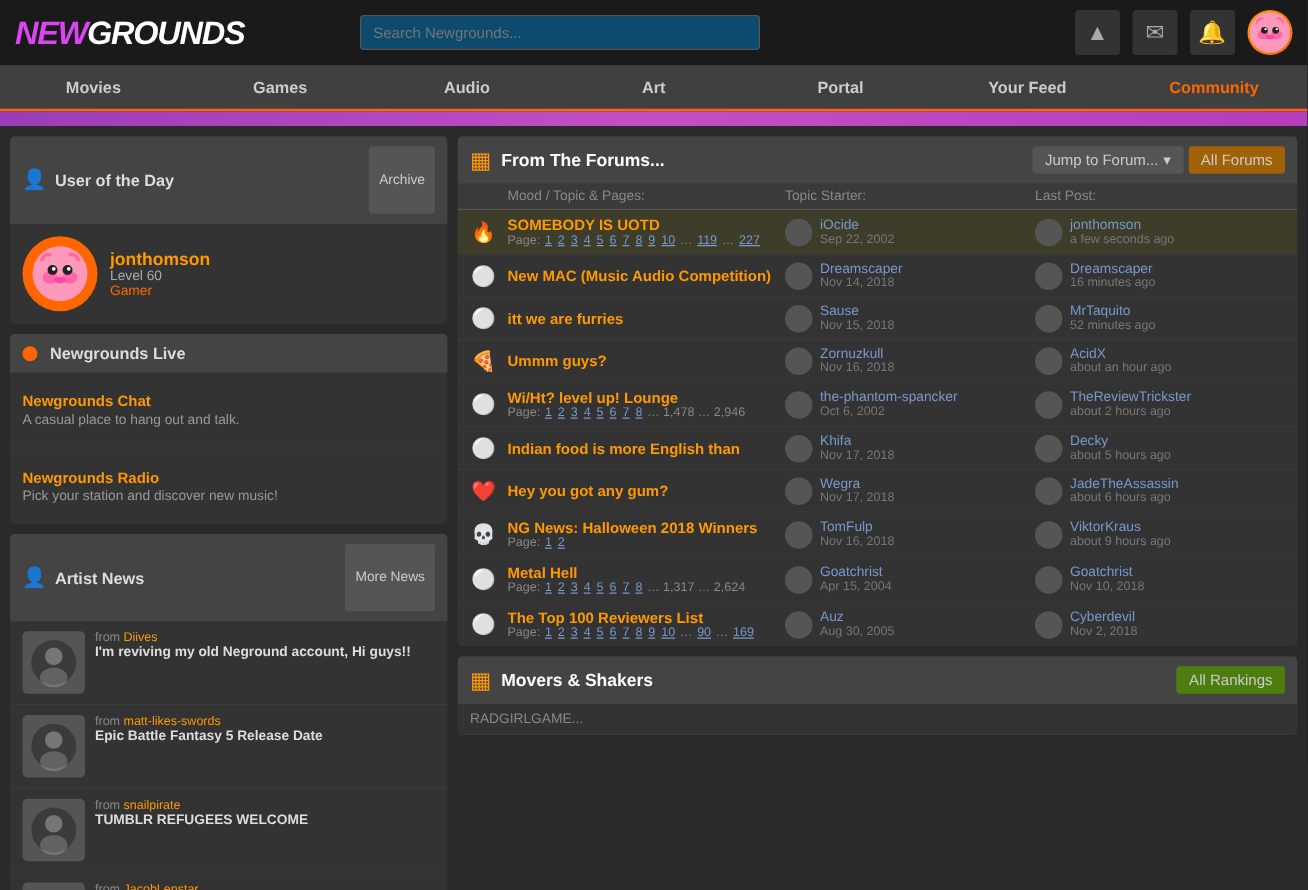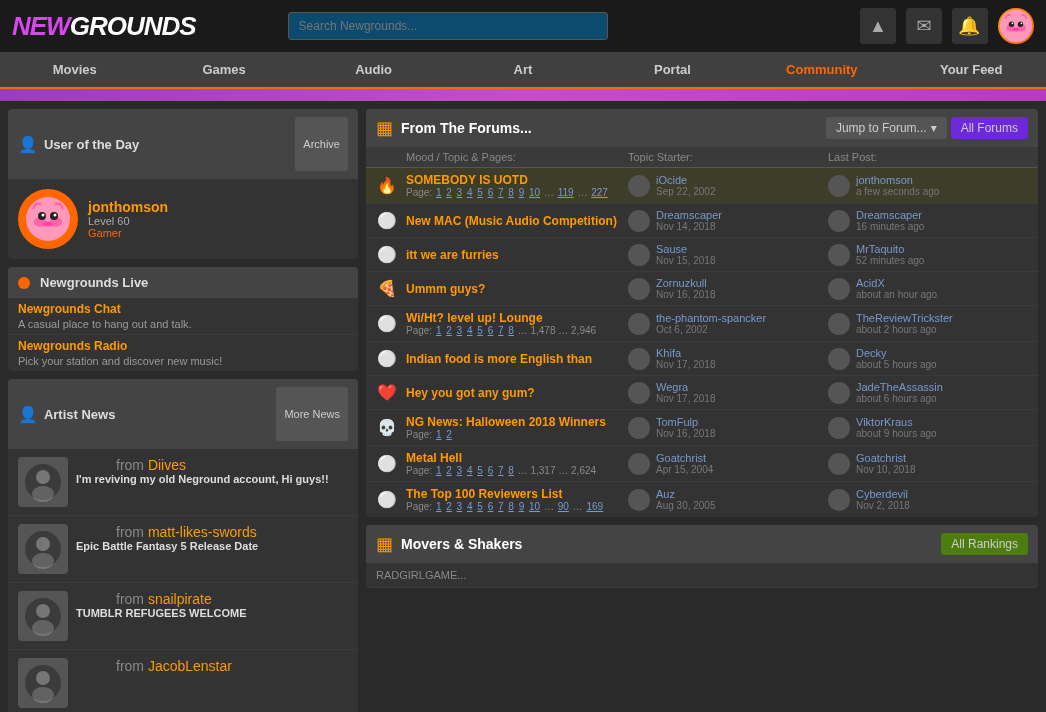--- a/index.html
+++ b/index.html
@@ -39,44 +39,44 @@
     
     #uotd .user-info { display: flex; align-items: center; gap: 10px; padding: 10px; }
     #uotd .user-avatar { width: 60px; height: 60px; border-radius: 50%; background: #ff6600; display: flex; align-items: center; justify-content: center; overflow: hidden; }
     #uotd .user-avatar svg { width: 50px; height: 50px; }
     #uotd .user-name { color: #ff9900; font-weight: bold; font-size: 14px; }
     #uotd .user-level { color: #aaa; font-size: 11px; }
     #uotd .user-type { color: #ff6600; font-size: 11px; }
 
     
     #live .live-icon { width: 12px; height: 12px; background: #ff6600; border-radius: 50%; display: inline-block; margin-right: 4px; }
-    .live-item { padding: 4px 10px; border-bottom: 1px solid #3a3a3a; }
+    .live-item { padding: 16px 10px; border-bottom: 1px solid #3a3a3a; }
     .live-item:last-child { border-bottom: none; }
     .live-item .title { color: #ff9900; font-weight: bold; font-size: 12px; cursor: pointer; }
     .live-item .desc { color: #999; font-size: 11px; margin-top: 2px; }
 
     
     #news .news-item { display: flex; gap: 8px; padding: 8px 10px; border-bottom: 1px solid #3a3a3a; align-items: flex-start; }
     #news .news-item:last-child { border-bottom: none; }
     #news .news-avatar { width: 50px; height: 50px; border-radius: 4px; background: #555; flex-shrink: 0; display: flex; align-items: center; justify-content: center; color: #888; font-size: 10px; overflow: hidden; }
-    #news .news-from { font-size: 14px; color: #888; margin-left: 40px; }
+    #news .news-from { font-size: 10px; color: #888; }
     #news .news-from span { color: #ff9900; }
     #news .news-text { color: #ddd; font-size: 11px; font-weight: bold; }
 
     
     #content { flex: 1; display: flex; flex-direction: column; gap: 8px; }
 
     
     #forums { background: #333; border-radius: 4px; overflow: hidden; }
     #forums .forums-header { background: #444; padding: 8px 10px; display: flex; align-items: center; gap: 8px; }
     #forums .forums-header .title { color: #fff; font-weight: bold; font-size: 14px; }
     #forums .forums-header .icon { color: #ff9900; font-size: 18px; }
     #forums .forums-header .btn-group { margin-left: auto; display: flex; gap: 4px; }
     #forums .forums-header .btn-jump { background: #555; color: #ccc; border: none; border-radius: 3px; padding: 4px 10px; cursor: pointer; font-size: 12px; display: flex; align-items: center; gap: 4px; }
-    #forums .forums-header .btn-all { background: #6d28d9; color: #ccc; border: none; border-radius: 3px; padding: 4px 10px; cursor: pointer; font-size: 12px; }
+    #forums .forums-header .btn-all { background: #a16207; color: #ccc; border: none; border-radius: 3px; padding: 4px 10px; cursor: pointer; font-size: 12px; }
 
     #forums .col-headers { display: grid; grid-template-columns: 30px 1fr 200px 200px; padding: 4px 10px; background: #3a3a3a; color: #888; font-size: 11px; border-bottom: 1px solid #555; }
     .forum-row { display: grid; grid-template-columns: 30px 1fr 200px 200px; padding: 5px 10px; border-bottom: 1px solid #3a3a3a; align-items: center; }
     .forum-row:last-child { border-bottom: none; }
     .forum-mood { width: 22px; height: 22px; border-radius: 50%; display: flex; align-items: center; justify-content: center; font-size: 14px; flex-shrink: 0; }
     .forum-topic { }
     .forum-topic .topic-title { color: #ff9900; font-weight: bold; font-size: 12px; cursor: pointer; }
     .forum-starter { display: flex; align-items: center; gap: 6px; }
     .forum-starter .mini-av { width: 22px; height: 22px; border-radius: 50%; background: #555; flex-shrink: 0; display: flex; align-items: center; justify-content: center; font-size: 9px; color: #aaa; }
     .forum-starter .s-info .s-name { color: #7799cc; font-size: 11px; }
@@ -144,22 +144,22 @@
     </div>
   </div>
 </div>
 
 <nav id="nav">
   <div class="nav-item">Movies</div>
   <div class="nav-item">Games</div>
   <div class="nav-item">Audio</div>
   <div class="nav-item">Art</div>
   <div class="nav-item">Portal</div>
+  <div class="nav-item">Your Feed</div>
   <div class="nav-item active">Community</div>
-  <div class="nav-item">Your Feed</div>
 </nav>
 
 <div id="banner"></div>
 
 <div id="main">
 
   <div id="sidebar">
 
     <div class="panel" id="uotd">
       <div class="panel-header">

